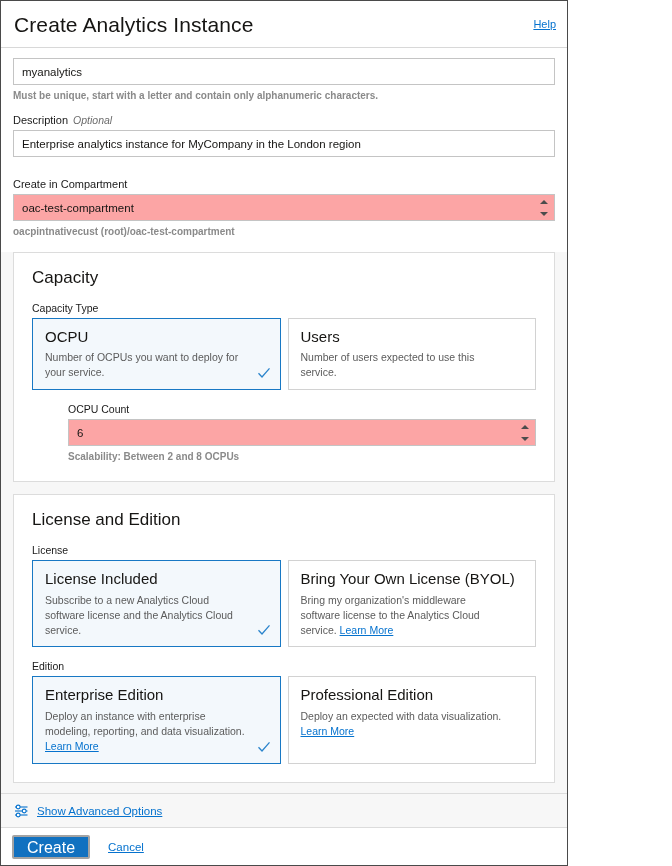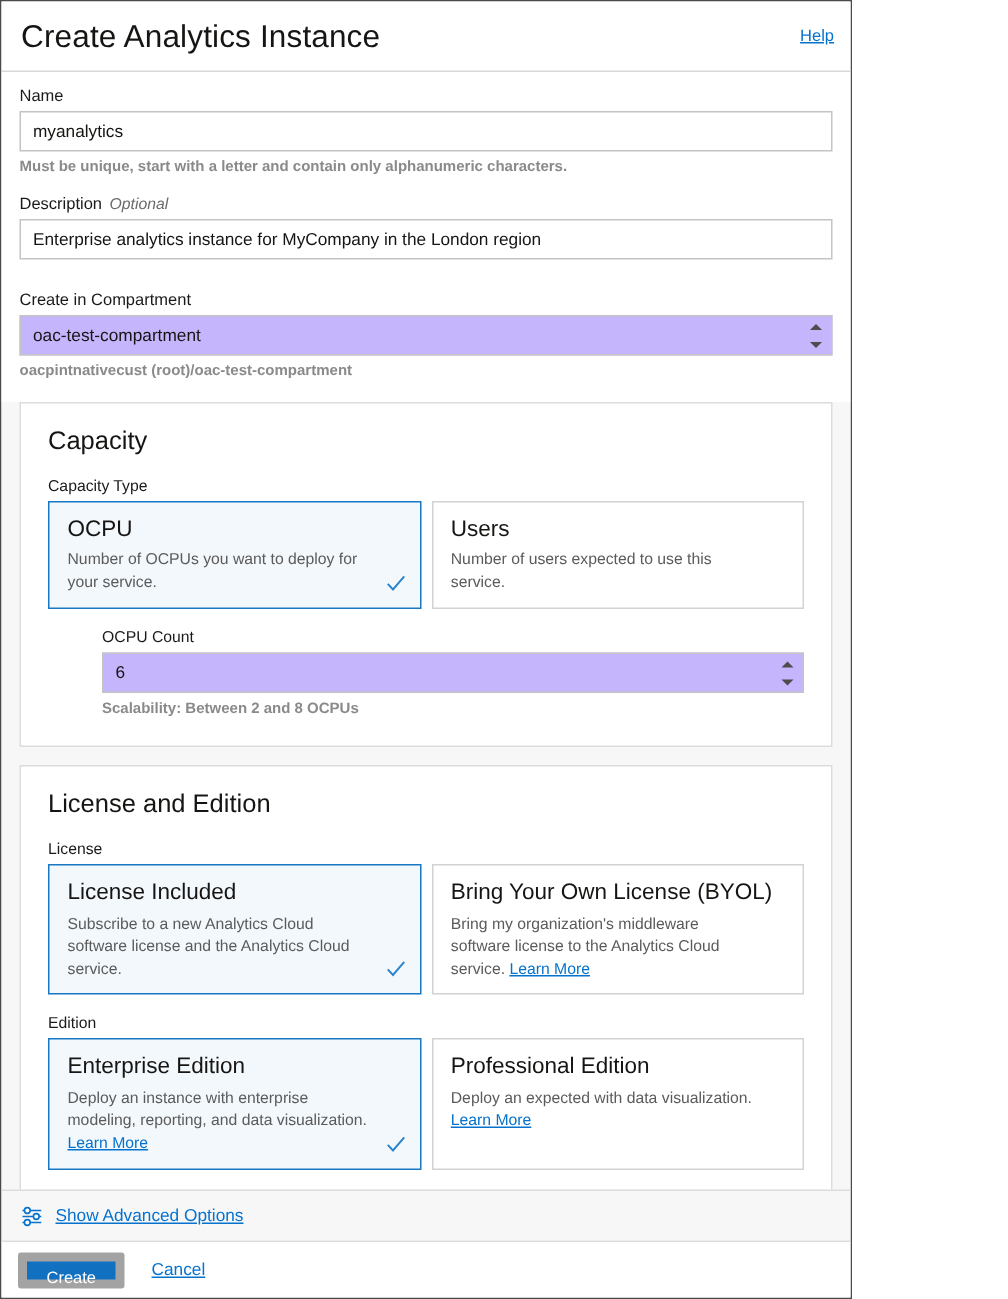--- a/index.html
+++ b/index.html
@@ -89,21 +89,21 @@
     margin-top: 4px;
     margin-bottom: 12px;
     line-height: 1.3;
     font-weight: bold;
   }
   .select-wrap { position: relative; width: 100%; }
   .select-input {
     width: 100%;
     height: 27px;
     border: 1px solid #c4c4c4;
-    background: #c4b5fd;
+    background: #fca5a5;
     font-size: 11.5px;
     color: #161513;
     padding: 0 26px 0 8px;
     font-family: "Liberation Sans", sans-serif;
     outline: none;
     appearance: none;
     border-radius: 0;
   }
   .spinner-arrows {
     position: absolute;
@@ -215,22 +215,22 @@
     background: #ffffff;
     border-top: 1px solid #dcdcdc;
     height: 38px;
     display: flex; align-items: center;
     padding-left: 11px;
     gap: 18px;
   }
   .btn-primary {
     background: #1171c0;
     color: #ffffff;
-    border: 6px solid #a3a3a3;
-    font-size: 11px;
+    border: 2px solid #a3a3a3;
+    font-size: 16px;
     font-family: "Liberation Sans", sans-serif;
     padding: 0 13px;
     height: 24px;
     line-height: 22px;
     cursor: pointer;
     border-radius: 2px;
   }
   .btn-link {
     background: none; border: none;
     color: #0572ce;
@@ -249,21 +249,20 @@
   <div class="header">
     <div class="page-title">Create Analytics Instance</div>
     <a class="help-link">Help</a>
   </div>
 
   <div class="body">
 
     <div class="plain-region">
 
       <div class="field">
-        <label class="field-label">Name</label>
         <input class="text-input" type="text" value="myanalytics" style="">
         <div class="helper-text">Must be unique, start with a letter and contain only alphanumeric characters.</div>
       </div>
 
       <div class="field">
         <label class="field-label">
           <span>Description</span><span class="optional">Optional</span>
         </label>
         <input class="text-input" type="text" value="Enterprise analytics instance for MyCompany in the London region" style="">
         <div class="helper-text" style="margin-top:0;height:9px;"></div>

